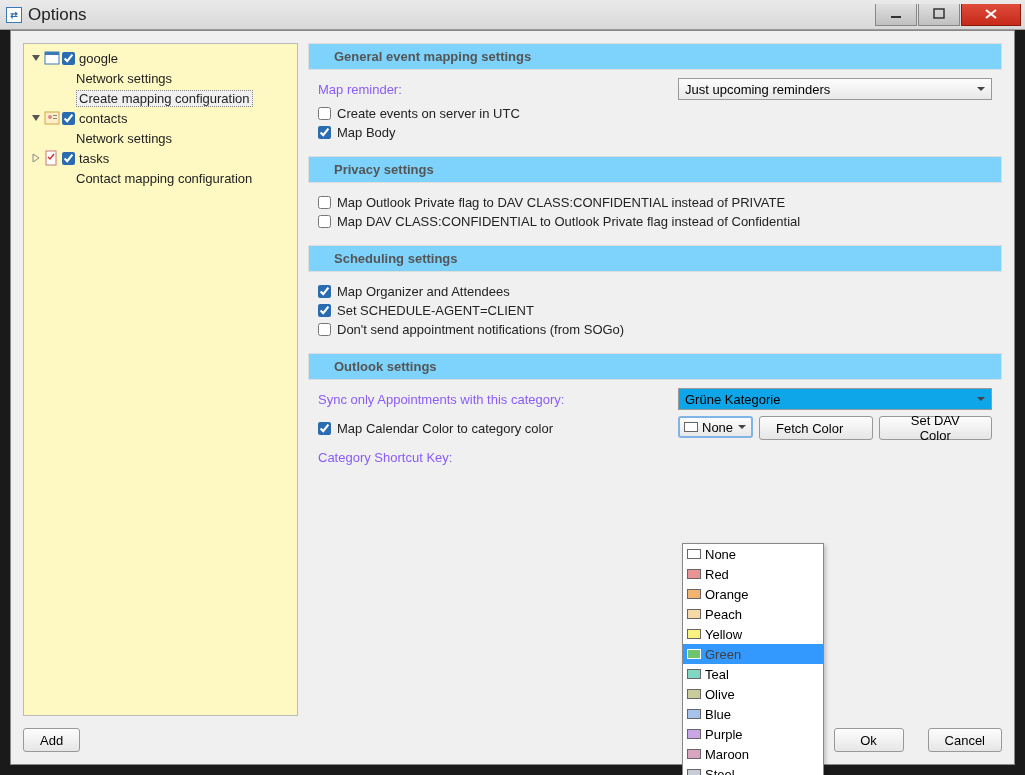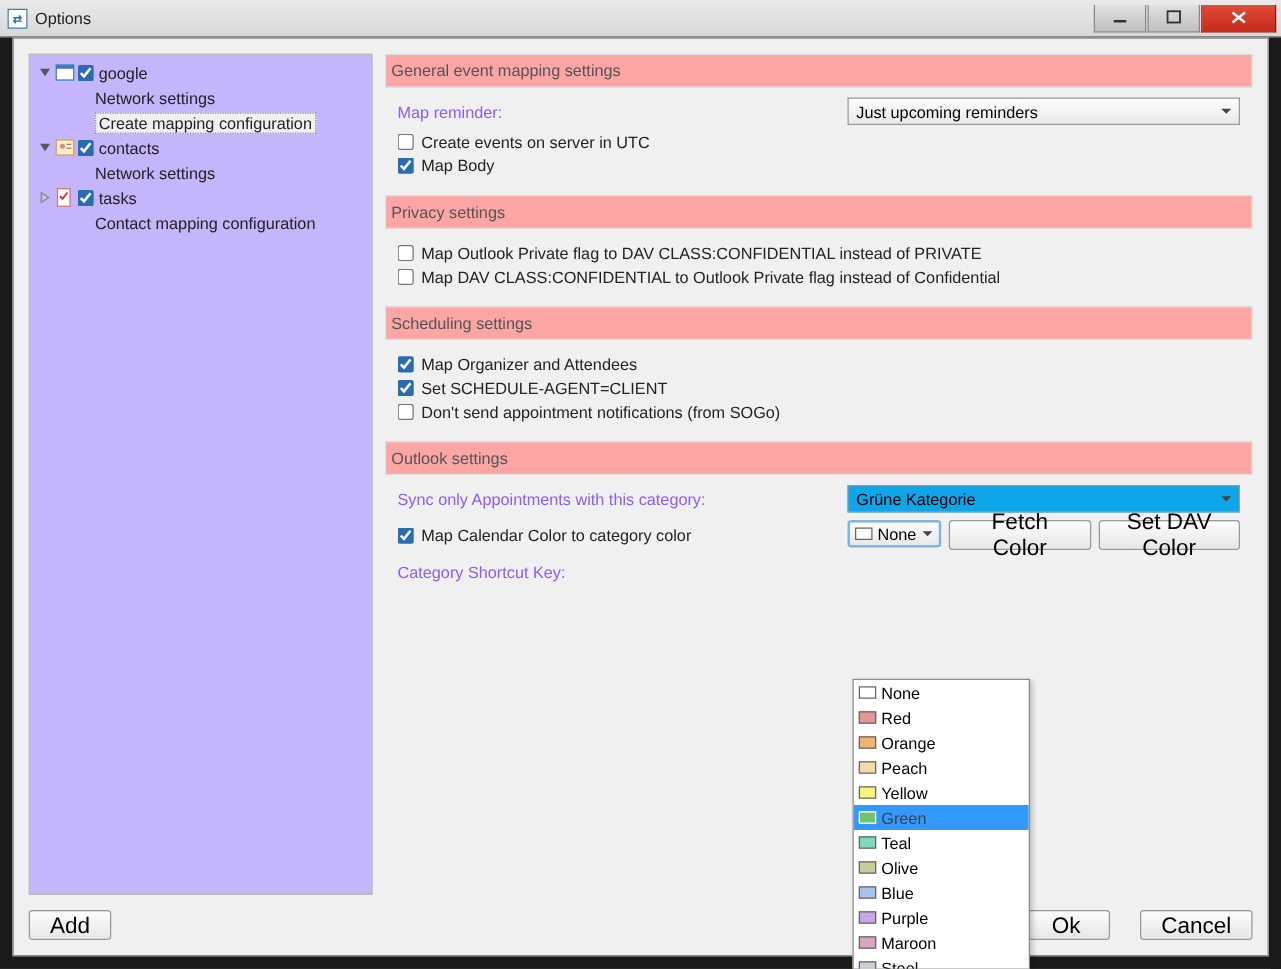--- a/index.html
+++ b/index.html
@@ -1,45 +1,45 @@
 <!DOCTYPE html>
 <html><head>
 <meta charset="utf-8">
 <style>
 * { box-sizing: border-box; margin: 0; padding: 0; }
 body { font-family: "Segoe UI", Tahoma, sans-serif; font-size: 12px; background: #000; overflow: hidden; }
 .window { width: 1025px; height: 775px; background: #1a1a1a; position: relative; }
 .titlebar { height: 30px; background: linear-gradient(to bottom, #eaeaea 0%, #d8d8d8 100%); display: flex; align-items: center; padding-left: 6px; border-bottom: 1px solid #999; }
 .titlebar-icon { width: 16px; height: 16px; margin-right: 6px; background: #fff; border: 1px solid #3a7ab8; display: inline-flex; align-items: center; justify-content: center; font-size: 9px; color: #2b6cb0; font-weight: bold; }
-.titlebar-text { font-size: 13px; color: #222; flex: 1; }
+.titlebar-text { font-size: 17px; color: #222; flex: 1; }
 .win-controls { display: flex; height: 22px; margin-right: 4px; }
 .win-btn { width: 42px; height: 22px; display: flex; align-items: center; justify-content: center; margin-left: 1px; }
 .win-btn.min, .win-btn.max { background: linear-gradient(to bottom, #e0e0e0, #c0c0c0); border: 1px solid #888; border-top: none; }
 .win-btn.close { background: linear-gradient(to bottom, #e04b3a, #c62a1a); border: 1px solid #8a1a0a; border-top: none; width: 60px; }
 .win-btn svg { display: block; }
 .client { position: absolute; top: 30px; left: 10px; right: 10px; bottom: 10px; background: #f0f0f0; border: 1px solid #888; padding: 12px; }
 .layout { display: flex; height: calc(100% - 36px); gap: 10px; }
-.tree-panel { width: 275px; background: #c4b5fd; border: 1px solid #bbb; padding: 4px 0; overflow: auto; }
+.tree-panel { width: 275px; background: #fef9c3; border: 1px solid #bbb; padding: 4px 0; overflow: auto; }
 .tree-node { display: flex; align-items: center; height: 20px; padding-left: 6px; font-size: 13px; color: #222; cursor: default; }
 .tree-node.level1 { padding-left: 6px; }
 .tree-node.level2 { padding-left: 52px; }
 .tree-arrow { width: 12px; height: 12px; margin-right: 2px; }
 .tree-icon { width: 16px; height: 16px; margin-right: 2px; display: inline-block; }
 .tree-check { width: 13px; height: 13px; margin-right: 4px; accent-color: #2b6cb0; }
 .tree-label.selected { background: #f0f0f0; border: 1px dotted #888; padding: 0 2px; }
 .main-panel { flex: 1; display: flex; flex-direction: column; overflow: auto; }
-.section-header { background: #fca5a5; border: 1px solid #ddd; padding: 5px 4px; font-weight: 400; color: #555; font-size: 13px; }
+.section-header { background: #7dd3fc; border: 1px solid #ddd; padding: 5px 25px; font-weight: 700; color: #555; font-size: 13px; }
 .section-body { padding: 8px 10px 12px 10px; }
 .form-row { display: flex; align-items: center; margin-bottom: 6px; }
 .form-label { width: 360px; font-size: 13px; color: #8b5cf6; }
 .chk { margin-right: 6px; accent-color: #2b6cb0; }
 .chk-row { display: flex; align-items: center; margin: 4px 0; font-size: 13px; color: #222; }
 .dropdown { flex: 1; height: 22px; background: linear-gradient(to bottom, #fdfdfd, #e8e8e8); border: 1px solid #999; padding: 0 20px 0 6px; font-size: 13px; display: flex; align-items: center; position: relative; cursor: default; }
 .dropdown::after { content: ""; position: absolute; right: 6px; top: 8px; border: 4px solid transparent; border-top-color: #444; }
-.btn { height: 24px; background: linear-gradient(to bottom, #fdfdfd, #e6e6e6); border: 1px solid #999; border-radius: 3px; padding: 0 16px; font-size: 18px; cursor: default; display: inline-flex; align-items: center; }
+.btn { height: 24px; background: linear-gradient(to bottom, #fdfdfd, #e6e6e6); border: 1px solid #999; border-radius: 3px; padding: 0 16px; font-size: 13px; cursor: default; display: inline-flex; align-items: center; }
 .color-btn { height: 22px; border: 2px solid #7fb4e6; border-radius: 3px; background: linear-gradient(to bottom, #fdfdfd, #e8e8e8); padding: 0 18px 0 4px; display: inline-flex; align-items: center; position: relative; font-size: 13px; }
 .color-btn::after { content: ""; position: absolute; right: 5px; top: 7px; border: 4px solid transparent; border-top-color: #444; }
 .swatch { width: 14px; height: 10px; border: 1px solid #666; margin-right: 4px; background: #fff; }
 .color-dropdown { position: absolute; top: 512px; left: 671px; width: 142px; background: #fff; border: 1px solid #888; z-index: 10; box-shadow: 2px 2px 4px rgba(0,0,0,0.2); }
 .color-list { height: 264px; overflow-y: scroll; }
 .color-item { display: flex; align-items: center; height: 20px; padding: 0 4px; font-size: 13px; cursor: default; }
 .color-item .swatch { width: 14px; height: 10px; border: 1px solid #666; margin-right: 4px; }
 .color-item.selected { background: #3399ff; color: #404040; }
 .color-item.selected .swatch { border-color: #fff; }
 .bottom-row { position: absolute; bottom: 12px; left: 12px; right: 12px; display: flex; justify-content: space-between; align-items: center; }

